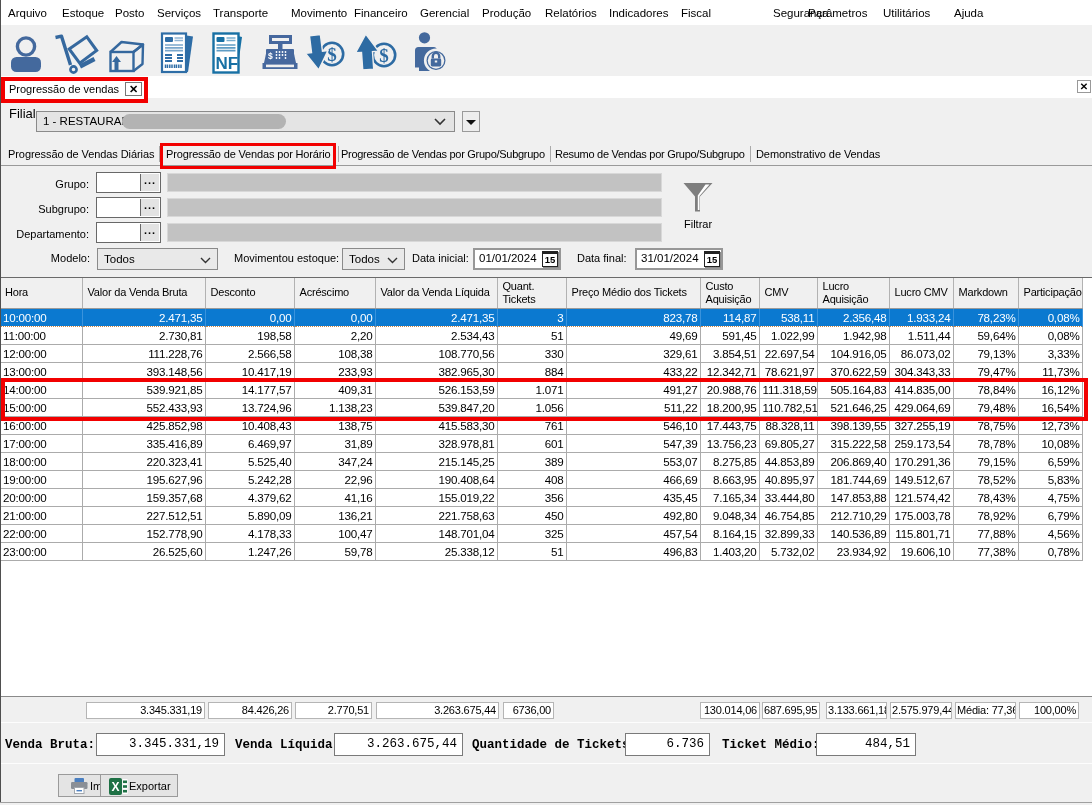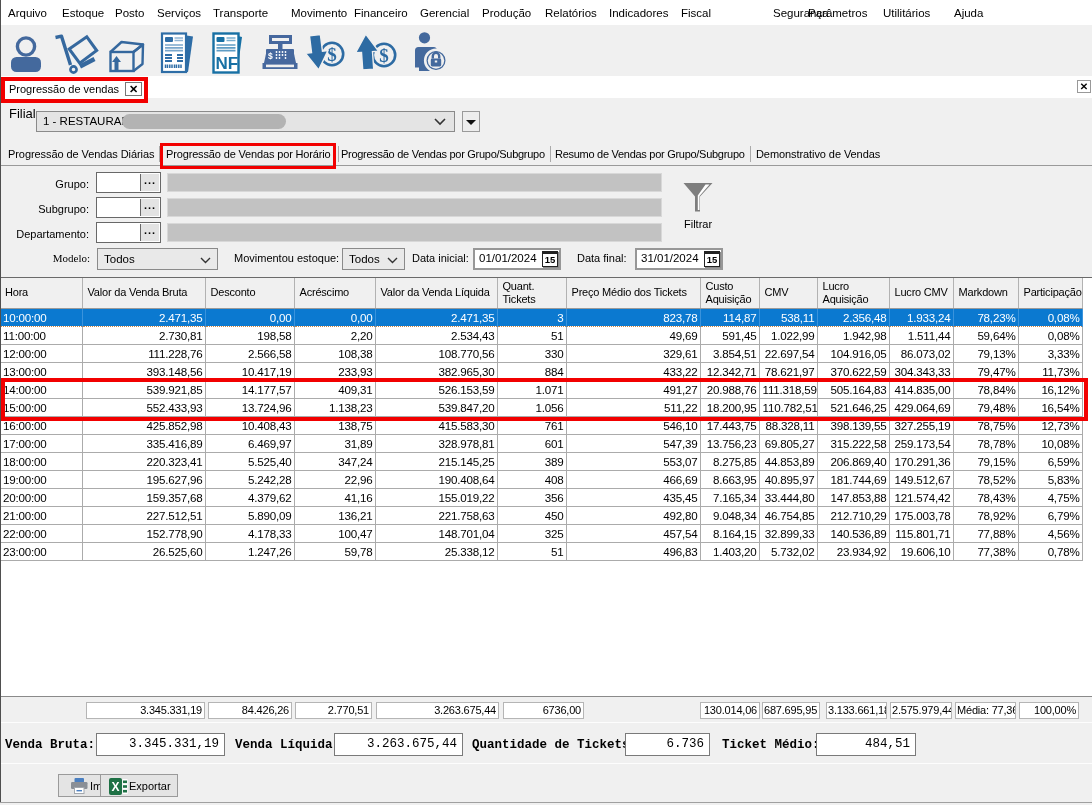--- a/index.html
+++ b/index.html
@@ -239,21 +239,21 @@
       <span class="dots">...</span>
     </div>
   <div class="gbar" style="top:57px;"></div>
 
   <svg style="position:absolute; left:681px; top:16px;" width="34" height="34" viewBox="0 0 34 34">
     <path d="M2.5 1 L31.5 1 L19 14.5 L19 29.5 L14 29.5 L14 14.5 Z" fill="#7e7e7e"></path>
     <path d="M24.5 2.5 L28.5 2.5 L18.5 14 L18.5 28 L16.8 28 L16.8 13.5 Z" fill="#fff"></path>
   </svg>
   <span style="position:absolute; left:684px; top:52px; font-size:11px;">Filtrar</span>
 
-  <span class="flabel" style="left:21px; top:86px; width:69px;font-family:Liberation Serif, serif;">Modelo:</span>
+  <span class="flabel" style="left:21px; top:86px; width:69px;">Modelo:</span>
   <div class="combo" style="left:97px; top:82px; width:121px;">
     <span class="txt">Todos</span>
     <svg class="chev" width="11" height="7">
         <path d="M1 1 L5.5 5.5 L10 1" stroke="#333" stroke-width="1.4" fill="none"></path>
       </svg>
   </div>
   <span class="flabel" style="left:234px; top:86px; text-align:left;">Movimentou estoque:</span>
   <div class="combo" style="left:342px; top:82px; width:63px;">
     <span class="txt">Todos</span>
     <svg class="chev" width="11" height="7">
@@ -517,21 +517,21 @@
         </tr>
 </tbody>
     </table>
 </div>
 
 <div class="abs" id="totals">
   <div class="tbox" style="left:86px; width:119px;">3.345.331,19</div>
   <div class="tbox" style="left:208px; width:84px;">84.426,26</div>
   <div class="tbox" style="left:295px; width:77px;">2.770,51</div>
   <div class="tbox" style="left:376px; width:123px;">3.263.675,44</div>
-  <div class="tbox" style="left:503px; width:81px;">6736,00</div>
+  <div class="tbox" style="left:503px; width:51px;">6736,00</div>
   <div class="tbox" style="left:700px; width:60px;">130.014,06</div>
   <div class="tbox" style="left:762px; width:58px;">687.695,95</div>
   <div class="tbox l" style="left:826px; width:61px;">3.133.661,18</div>
   <div class="tbox l" style="left:890px; width:62px;">2.575.979,44</div>
   <div class="tbox l" style="left:955px; width:61px;">Média: 77,36%</div>
   <div class="tbox" style="left:1019px; width:60px;">100,00%</div>
 </div>
 
 <div class="abs" id="summary">
   <span class="slabel" style="left:5px;">Venda Bruta:</span>

